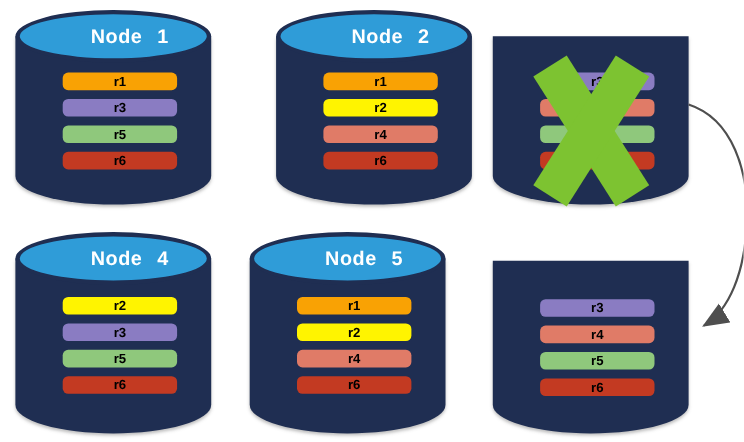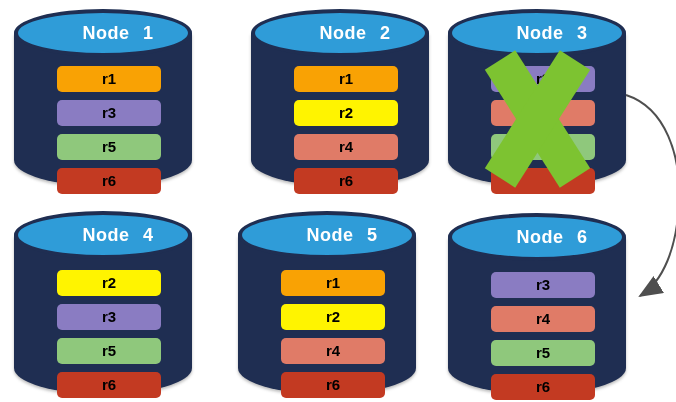--- a/index.html
+++ b/index.html
@@ -8,21 +8,21 @@
     position:relative;
     background:#ffffff;
     font-family:"Liberation Sans", sans-serif;
     overflow:hidden;
   }
   .node { position:absolute; width:178px; }
   #node-1 { left:14px;  top:9px;   height:177px; }
   #node-2 { left:251px; top:9px;   height:177px; }
   #node-3 { left:448px; top:9px;   height:177px; }
   #node-4 { left:14px;  top:211px; height:183px; }
-  #node-5 { left:238px; top:211px; height:183px; }
+  #node-5 { left:227px; top:211px; height:183px; }
   #node-6 { left:448px; top:213px; height:181px; }
 
   .cyl-body {
     position:absolute; left:0; right:0; top:24px; bottom:0;
     background:var(--cyl-body,#1F2E52);
     border-radius:0 0 50% 50% / 0 0 26px 26px;
     box-shadow:0 2px 3px rgba(70,70,70,0.35);
   }
   .cyl-top {
     position:absolute; left:0; right:0; top:0; height:48px;
@@ -38,23 +38,23 @@
     letter-spacing:0.5px; word-spacing:8px;
     white-space:nowrap;
     margin-left:30px;
   }
   .bars {
     position:absolute; left:31px; right:31px; top:57px;
     display:flex; flex-direction:column; gap:8px; z-index:1;
   }
   .row2 .bars { top:59px; }
   .bar {
-    height:26px; border-radius:5px;
+    height:16px; border-radius:5px;
     display:flex; align-items:center; justify-content:center;
-    font-size:15px; font-weight:bold; line-height:14px;
+    font-size:12px; font-weight:bold; line-height:14px;
     color:var(--bar-text,#000);
     margin-left:12px;
   }
   .overlay {
     position:absolute; left:0; top:0; z-index:5;
     pointer-events:none;
   }
   .xline { stroke:var(--x-color,#7DC331); stroke-width:36; stroke-linecap:butt; }
   .arrow-path { stroke:var(--arrow-color,#4F4F4F); stroke-width:2; fill:none; }
 </style>
@@ -82,23 +82,20 @@
   <div class="bars">
     <div class="bar" style="background: rgb(249, 162, 4);">r1</div>
     <div class="bar" style="background: rgb(255, 244, 0);">r2</div>
     <div class="bar" style="background: rgb(224, 123, 103);">r4</div>
     <div class="bar" style="background: rgb(195, 58, 34);">r6</div>
   </div>
 </div>
 
 <div class="node" id="node-3">
   <div class="cyl-body"></div>
-  <div class="cyl-top">
-    <span class="node-title">Node 3</span>
-  </div>
   <div class="bars">
     <div class="bar" style="background: rgb(138, 124, 194);">r3</div>
     <div class="bar" style="background: rgb(224, 123, 103);"></div>
     <div class="bar" style="background: rgb(143, 200, 124);"></div>
     <div class="bar" style="background: rgb(195, 58, 34);"></div>
   </div>
 </div>
 
 <div class="node row2" id="node-4">
   <div class="cyl-body"></div>
@@ -121,23 +118,20 @@
   <div class="bars">
     <div class="bar" style="background: rgb(249, 162, 4);">r1</div>
     <div class="bar" style="background: rgb(255, 244, 0);">r2</div>
     <div class="bar" style="background: rgb(224, 123, 103);">r4</div>
     <div class="bar" style="background: rgb(195, 58, 34);">r6</div>
   </div>
 </div>
 
 <div class="node row2" id="node-6">
   <div class="cyl-body"></div>
-  <div class="cyl-top">
-    <span class="node-title">Node 6</span>
-  </div>
   <div class="bars">
     <div class="bar" style="background: rgb(138, 124, 194);">r3</div>
     <div class="bar" style="background: rgb(224, 123, 103);">r4</div>
     <div class="bar" style="background: rgb(143, 200, 124);">r5</div>
     <div class="bar" style="background: rgb(195, 58, 34);">r6</div>
   </div>
 </div>
 
 <svg class="overlay" width="676" height="402" viewBox="0 0 676 402">
   <defs>

